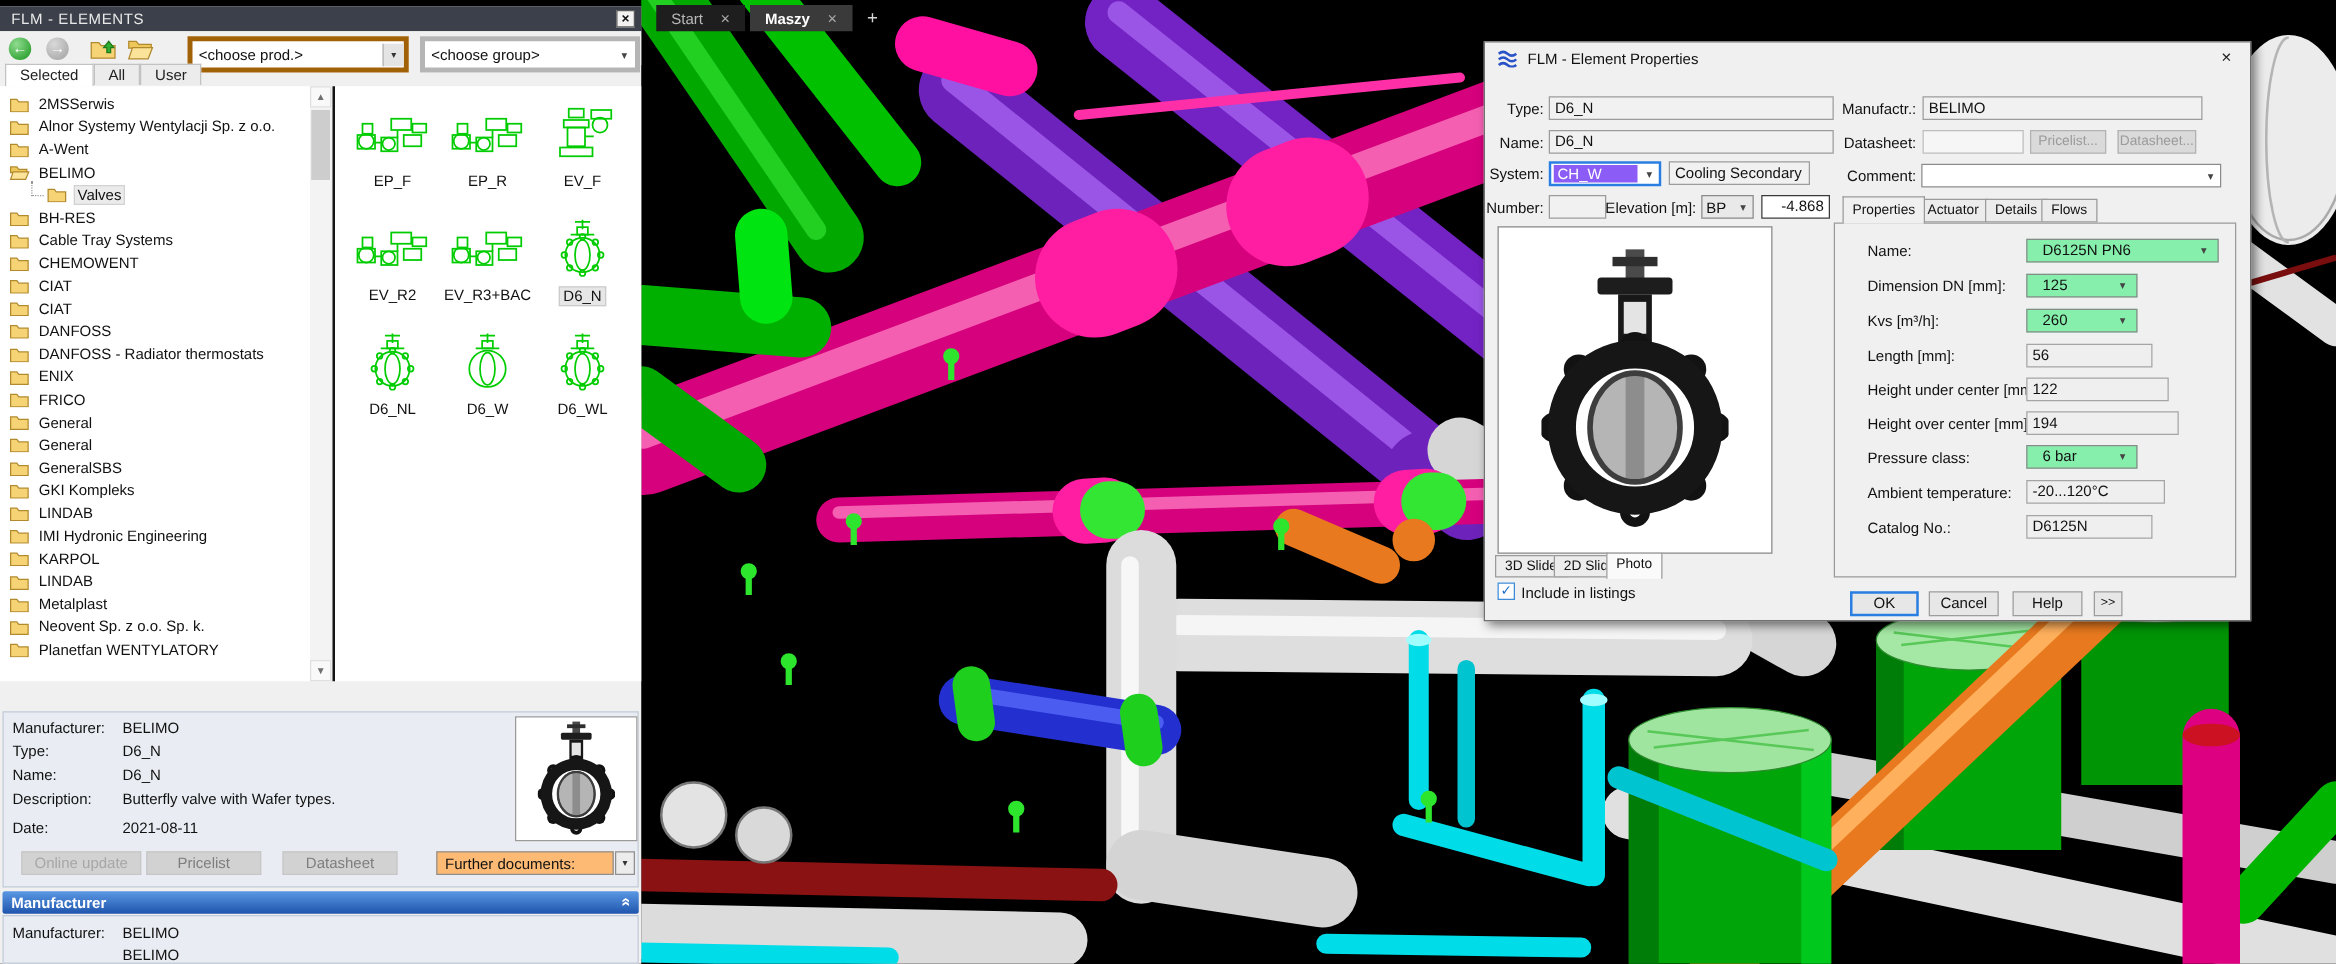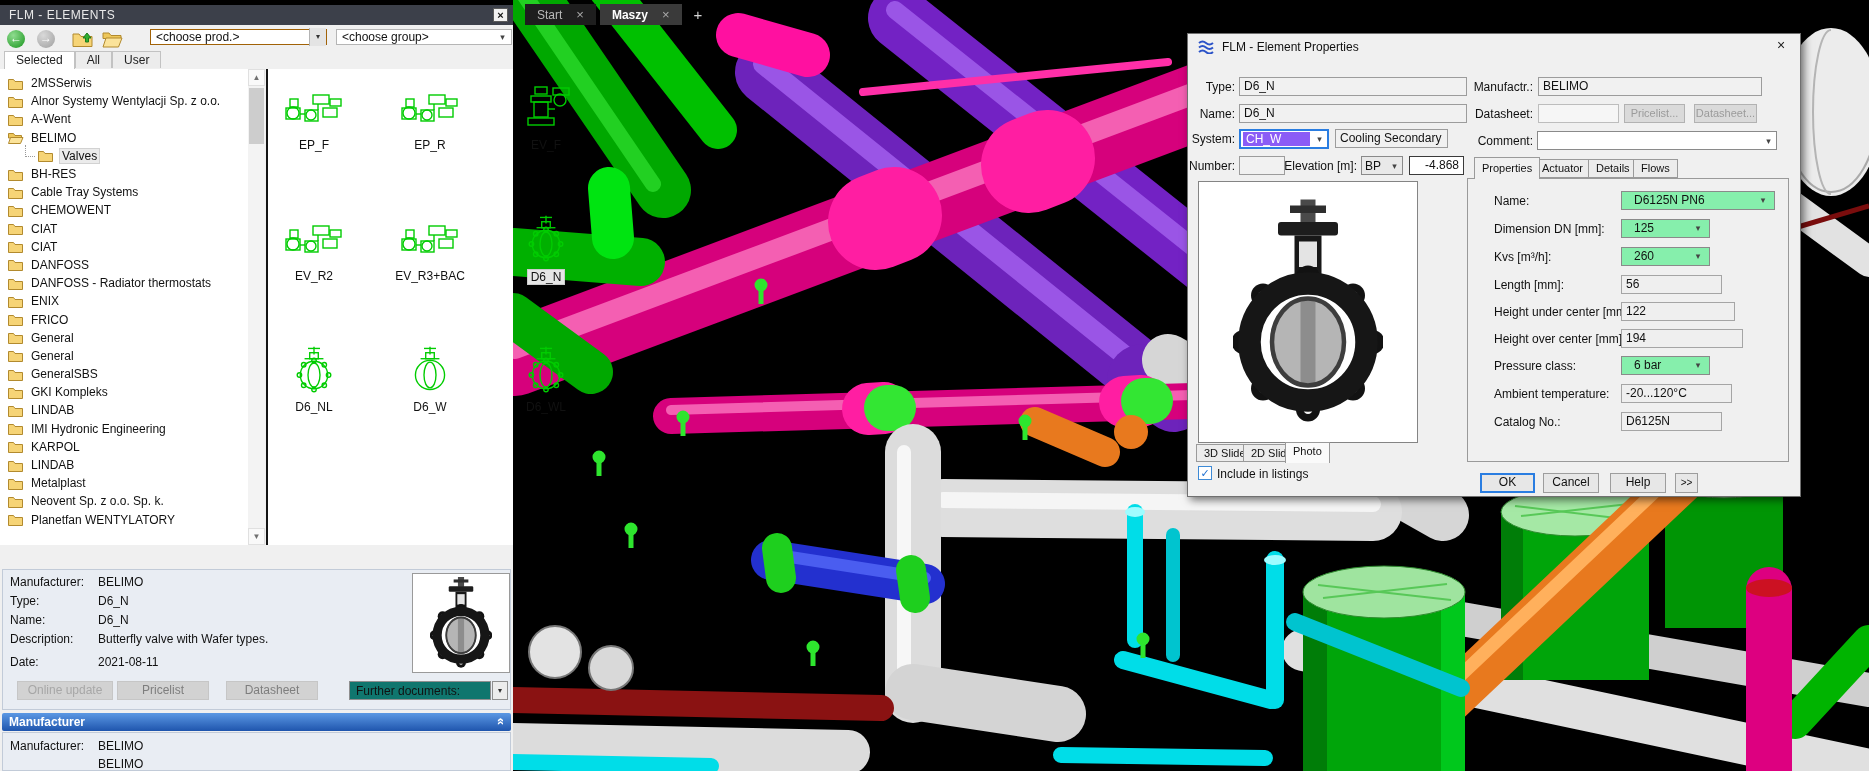--- a/index.html
+++ b/index.html
@@ -12,21 +12,21 @@
     color:#e9e9e9; display:flex; align-items:center; padding-left:9px; letter-spacing:.5px; }
   #panel-close { position:absolute; right:5px; top:3px; width:15px; height:14px; background:#f2f2f2;
     border:1px solid #5a5a5a; color:#111; font-size:11px; line-height:12px; text-align:center; font-weight:bold; }
   #toolbar { position:absolute; left:0; top:20px; width:100%; height:27px; background:#f0f0f0; }
   .tb-round { position:absolute; top:5px; width:18px; height:18px; border-radius:50%; color:#fff;
     font-size:12px; line-height:17px; text-align:center; font-weight:bold; }
   #nav-back { left:7px; background:radial-gradient(circle at 35% 30%, #8fdc8f, #18941c); }
   #nav-forward { left:37px; background:radial-gradient(circle at 35% 30%, #d9d9d9, #9f9f9f); }
   .tb-ico { position:absolute; top:4px; width:21px; height:19px; }
   #tb-import { left:72px; } #tb-open { left:102px; }
-  .combo { position:absolute; top:4px; height:16px; background:#fff; border:1px solid #a16207; display:flex; align-items:center; }
+  .combo { position:absolute; top:4px; height:29px; background:#fff; border:4px solid #a16207; display:flex; align-items:center; }
   .combo .val { flex:1; padding:0 5px; white-space:nowrap; overflow:hidden; }
   .dd-btn { width:17px; height:18px; background:#e4e4e4; border-left:1px solid #b3b3b3;
     font-size:8px; line-height:18px; text-align:center; color:#333; }
   .dd-chev { width:17px; text-align:center; font-size:9px; color:#444; }
   #combo-prod { left:150px; width:177px; }
   #combo-group { left:336px; width:176px; border-color:#b5b5b5; }
   #filter-tabs { position:absolute; left:4px; top:46px; height:17px; display:flex; }
   .ftab { padding:1px 11px 0 11px; background:#ececec; border:1px solid #c2c2c2; border-bottom:none; color:#222; }
   .ftab.active { background:#fff; font-weight:normal; height:18px; }
 
@@ -37,40 +37,40 @@
   .tree-row .conn { width:10px; height:12px; border-left:1px dotted #9a9a9a; border-bottom:1px dotted #9a9a9a; margin:-6px 2px 4px 0; flex:none; }
   .tree-row .lbl { padding:0 2px; }
   .tree-row.sel .lbl { background:#ebebeb; border:1px solid #d2d2d2; }
   #tree-scroll { position:absolute; left:248px; top:64px; width:17px; height:476px; background:#f3f3f3; }
   .scr-btn { position:absolute; left:0; width:17px; height:17px; background:#f9f9f9; border:1px solid #e0e0e0;
     color:#707070; font-size:8px; text-align:center; line-height:15px; }
   #scr-up { top:0; } #scr-down { bottom:0; }
   #scr-thumb { position:absolute; left:1px; top:19px; width:15px; height:56px; background:#cdcdcd; }
   #grid-divider { position:absolute; left:266px; top:64px; width:2px; height:476px; background:#141414; }
   #icon-grid { position:absolute; left:268px; top:64px; width:245px; height:476px; background:#fff;
-    display:grid; grid-template-columns:76px 76px 76px; grid-auto-rows:91px; padding:14px 0 0 8px;gap:40px; }
+    display:grid; grid-template-columns:76px 76px 76px; grid-auto-rows:91px; padding:14px 0 0 8px; }
   .gcell { display:flex; flex-direction:column; align-items:center; }
   .gcell svg { height:48px; width:62px; }
   .gcell .glabel { margin-top:7px; padding:0 3px; }
   .gcell.sel .glabel { background:#e6e6e6; border:1px solid #cbcbcb; }
 
   .sec-header { position:absolute; left:2px; width:509px; height:18px; border-radius:2px;
     background:linear-gradient(#5b98e4,#1f55ad); color:#fff; font-weight:bold; padding:2px 7px; }
   .sec-header .chevs { position:absolute; right:8px; top:1px; transform:rotate(-90deg); font-size:13px; }
   #element-header { top:545px; }
   #element-body { position:absolute; left:2px; top:564px; width:509px; height:141px; background:#e9edf3; border:1px solid #c2cbd8; }
   .erow { position:absolute; left:7px; }
   .erow .v { position:absolute; left:88px; white-space:nowrap; }
   #element-thumb { position:absolute; left:409px; top:3px; width:98px; height:100px; background:#fff; border:1px solid #9a9a9a;
     display:flex; align-items:center; justify-content:center; }
   #element-thumb svg { width:62px; height:92px; }
   .ebtn { position:absolute; top:111px; height:19px; background:#d2d2d2; border:1px solid #c6c6c6;
     text-align:center; line-height:17px; color:#7e7e7e; }
   .ebtn.dis { color:#a7a7a7; }
-  #btn-further { position:absolute; top:111px; left:346px; width:142px; height:19px; background:#0f766e;
+  #btn-further { position:absolute; top:111px; left:346px; width:142px; height:19px; background:#fdba74;
     border:1px solid #8f8f8f; color:#111; padding:1px 6px; line-height:16px; }
   #btn-further-dd { position:absolute; top:111px; left:489px; width:16px; height:19px; background:#ececec;
     border:1px solid #8f8f8f; font-size:8px; text-align:center; line-height:17px; color:#333; }
   #manufacturer-header { top:708px; }
   #manufacturer-body { position:absolute; left:2px; top:727px; width:509px; height:39px; background:#e9edf3; border:1px solid #c2cbd8; }
 
   
   #viewport { position:absolute; left:513px; top:0; width:1356px; height:771px; background:#000; }
   #scene { position:absolute; left:0; top:0; width:1356px; height:771px; }
   #doc-tabs { position:absolute; left:12px; top:4px; height:21px; display:flex; gap:4px; z-index:3; }

